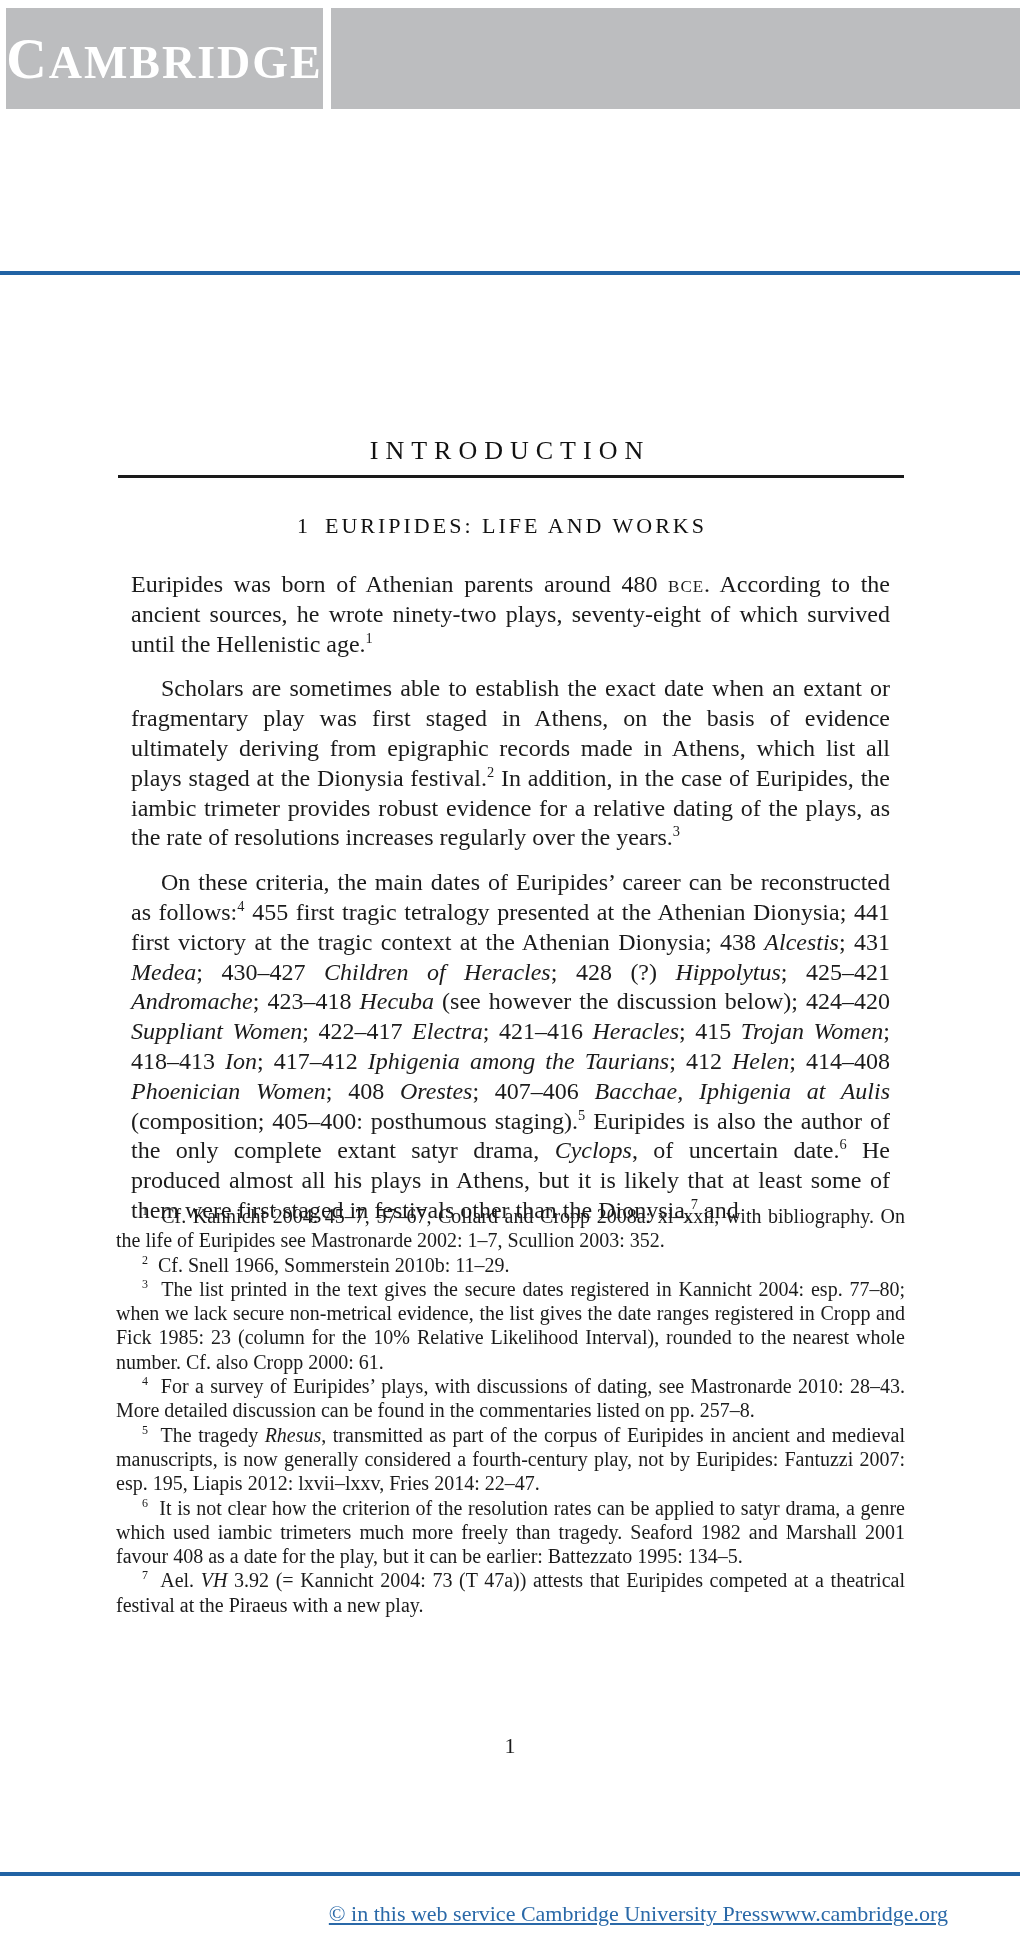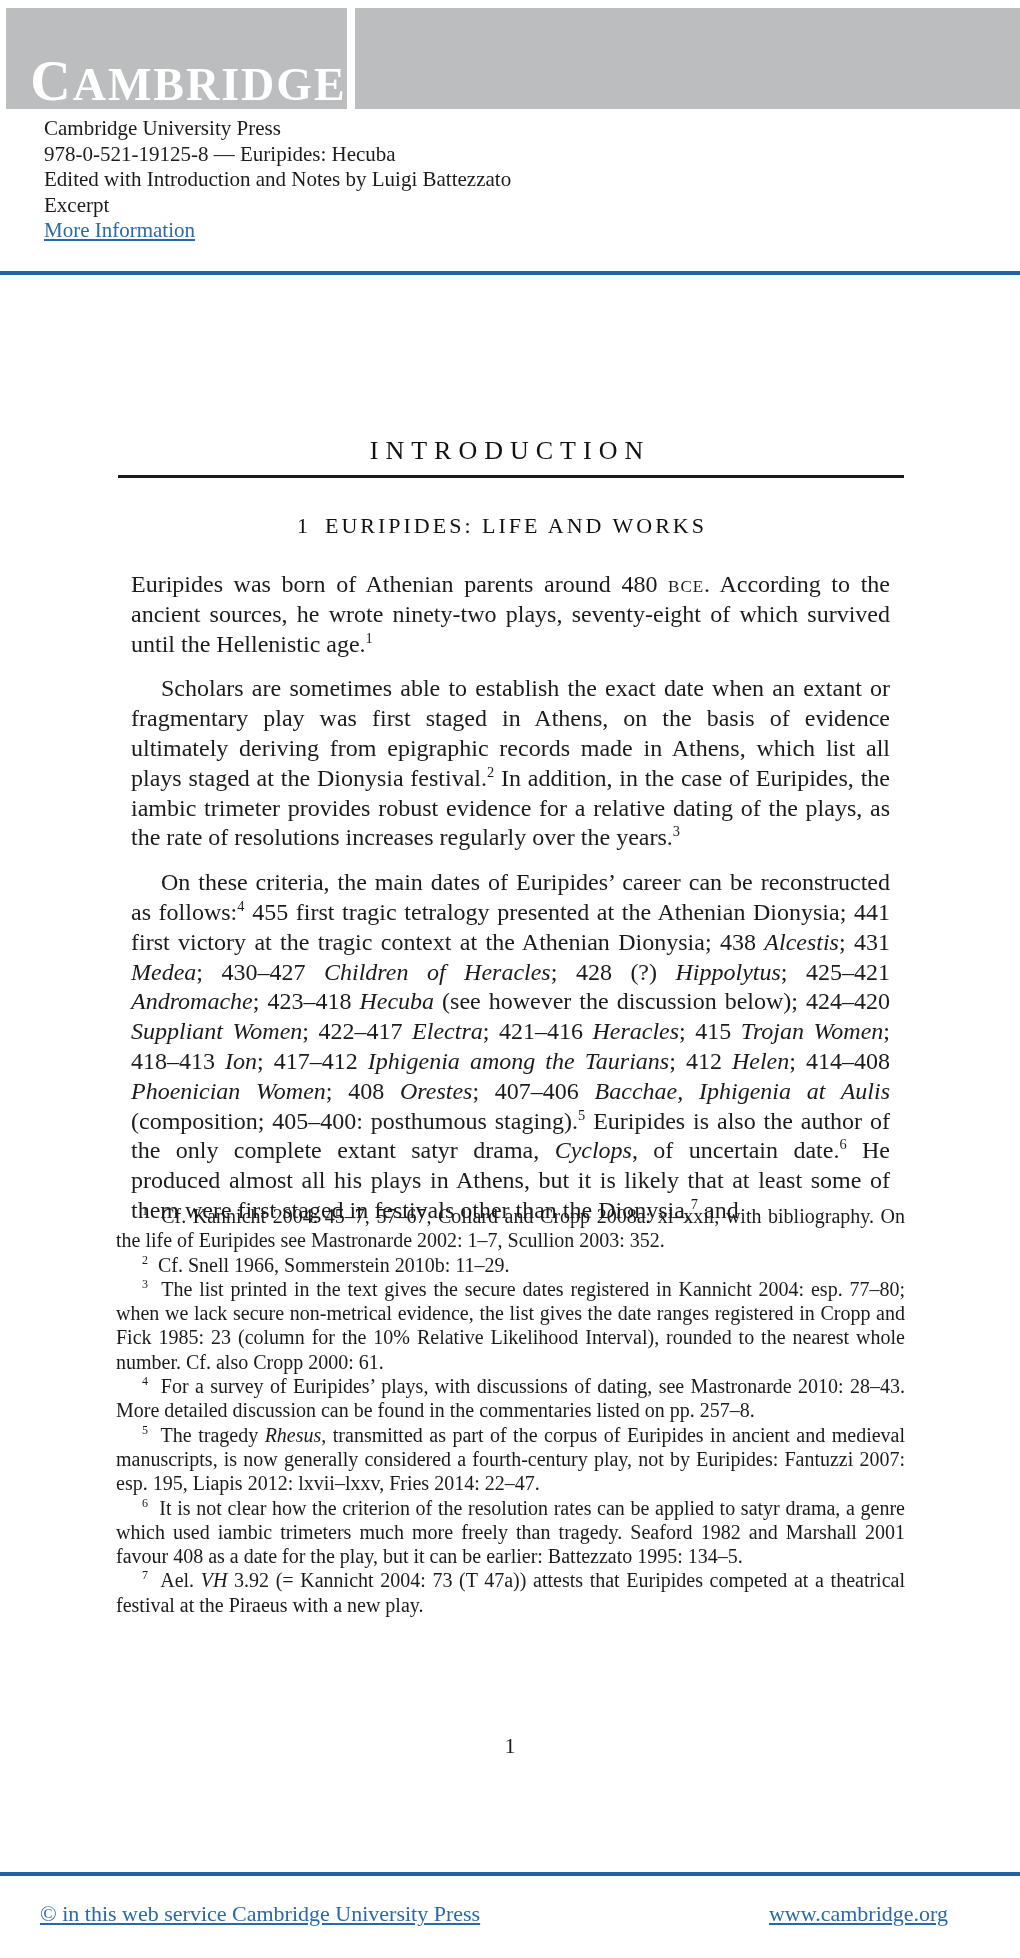--- a/index.html
+++ b/index.html
@@ -6,21 +6,21 @@
   .page{
     position:relative;
     width:1020px;height:1958px;
     background:#ffffff;
     font-family:"Liberation Serif", serif;
     color:#1b1b1b;
     overflow:hidden;
   }
   
   .logo-bar{position:absolute;left:6px;top:8px;right:0;height:101px;display:flex;}
-  .logo-cell-left{width:317px;background:#bcbdbf;display:flex;align-items:flex-end;justify-content:center;padding-left:24px;}
+  .logo-cell-left{width:317px;background:#bcbdbf;display:flex;align-items:center;justify-content:center;}
   .logo-gap{width:8px;background:#ffffff;}
   .logo-cell-right{flex:1;background:#bcbdbf;}
   .logo-text{
     display:block;color:#ffffff;
     font-family:"Liberation Serif", serif;
     font-size:46px;letter-spacing:2px;line-height:1;
     font-weight:600;
   }
   .logo-text::first-letter{font-size:56px;}
   
@@ -55,44 +55,37 @@
   .footnote-block{
     position:absolute;left:116px;width:789px;top:1204px;
     font-size:20px;line-height:24.3px;text-align:justify;
   }
   .footnote-block p{margin:0;text-indent:26px;}
   
   .page-number{position:absolute;left:116px;width:788px;top:1733px;text-align:center;font-size:22px;}
   
   .footer{
     position:absolute;left:40px;right:72px;top:1901px;
-    display:flex;justify-content:space-between;align-items:baseline;
+    display:flex;justify-content:flex-end;align-items:baseline;
     font-size:22px;
   }
 </style>
 </head>
 <body>
 
 <div class="page">
 
   <div class="logo-bar">
     <div class="logo-cell-left">
       <span class="logo-text">CAMBRIDGE</span>
     </div>
     <div class="logo-gap"></div>
     <div class="logo-cell-right"></div>
   </div>
 
-  <div class="meta">
-    <div>Cambridge University Press</div>
-    <div>978-0-521-19125-8 — Euripides: Hecuba</div>
-    <div>Edited with Introduction and Notes by Luigi Battezzato</div>
-    <div>Excerpt</div>
-    <div><a class="link">More Information</a></div>
-  </div>
 
   <div class="top-rule"></div>
 
   <div class="doc-title">INTRODUCTION</div>
   <div class="title-rule"></div>
 
   <div class="section-heading">
     <span class="sec-num">1</span><span>EURIPIDES: LIFE AND WORKS</span>
   </div>
 

